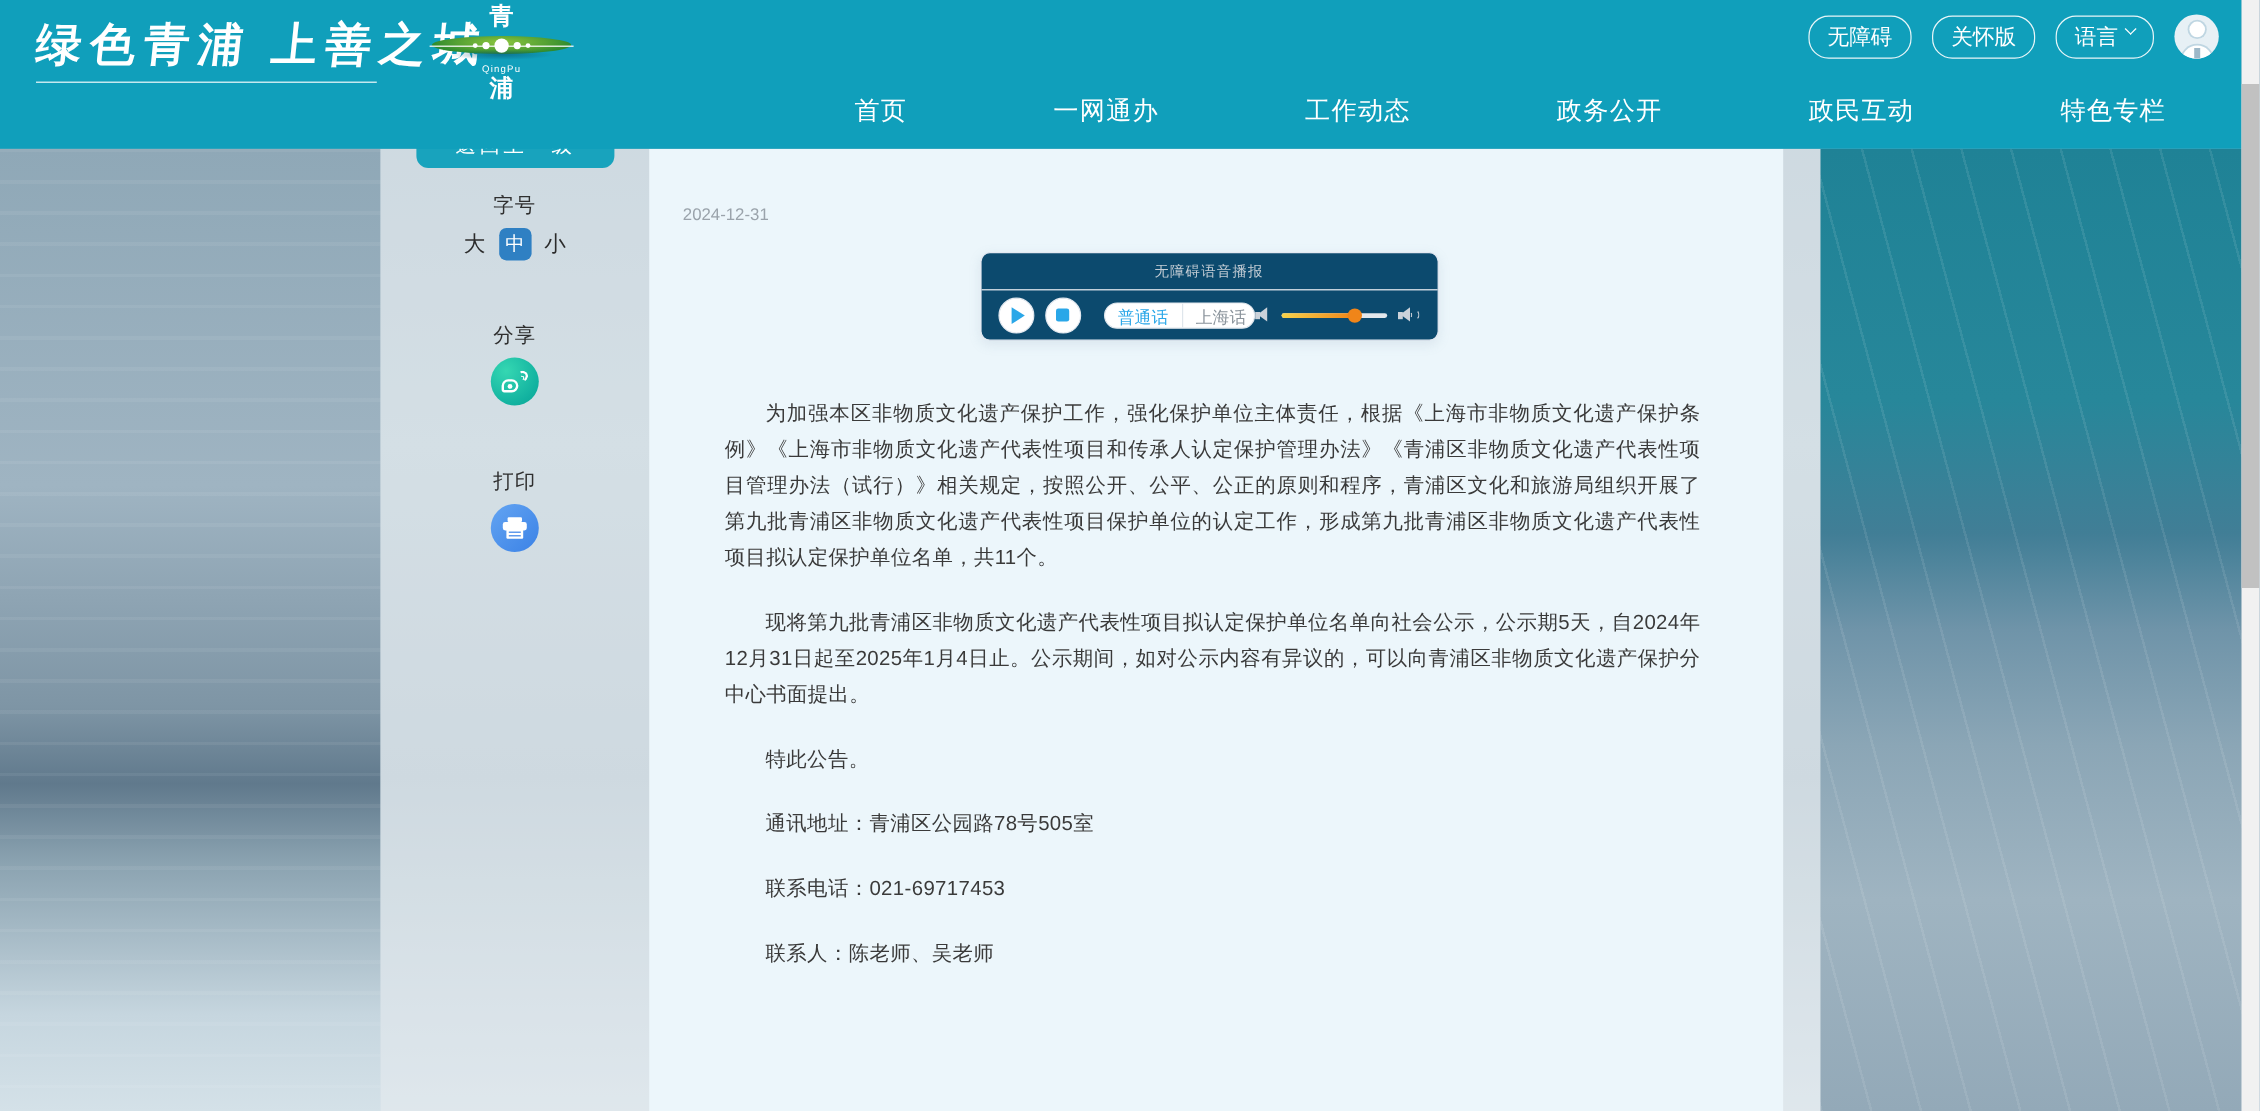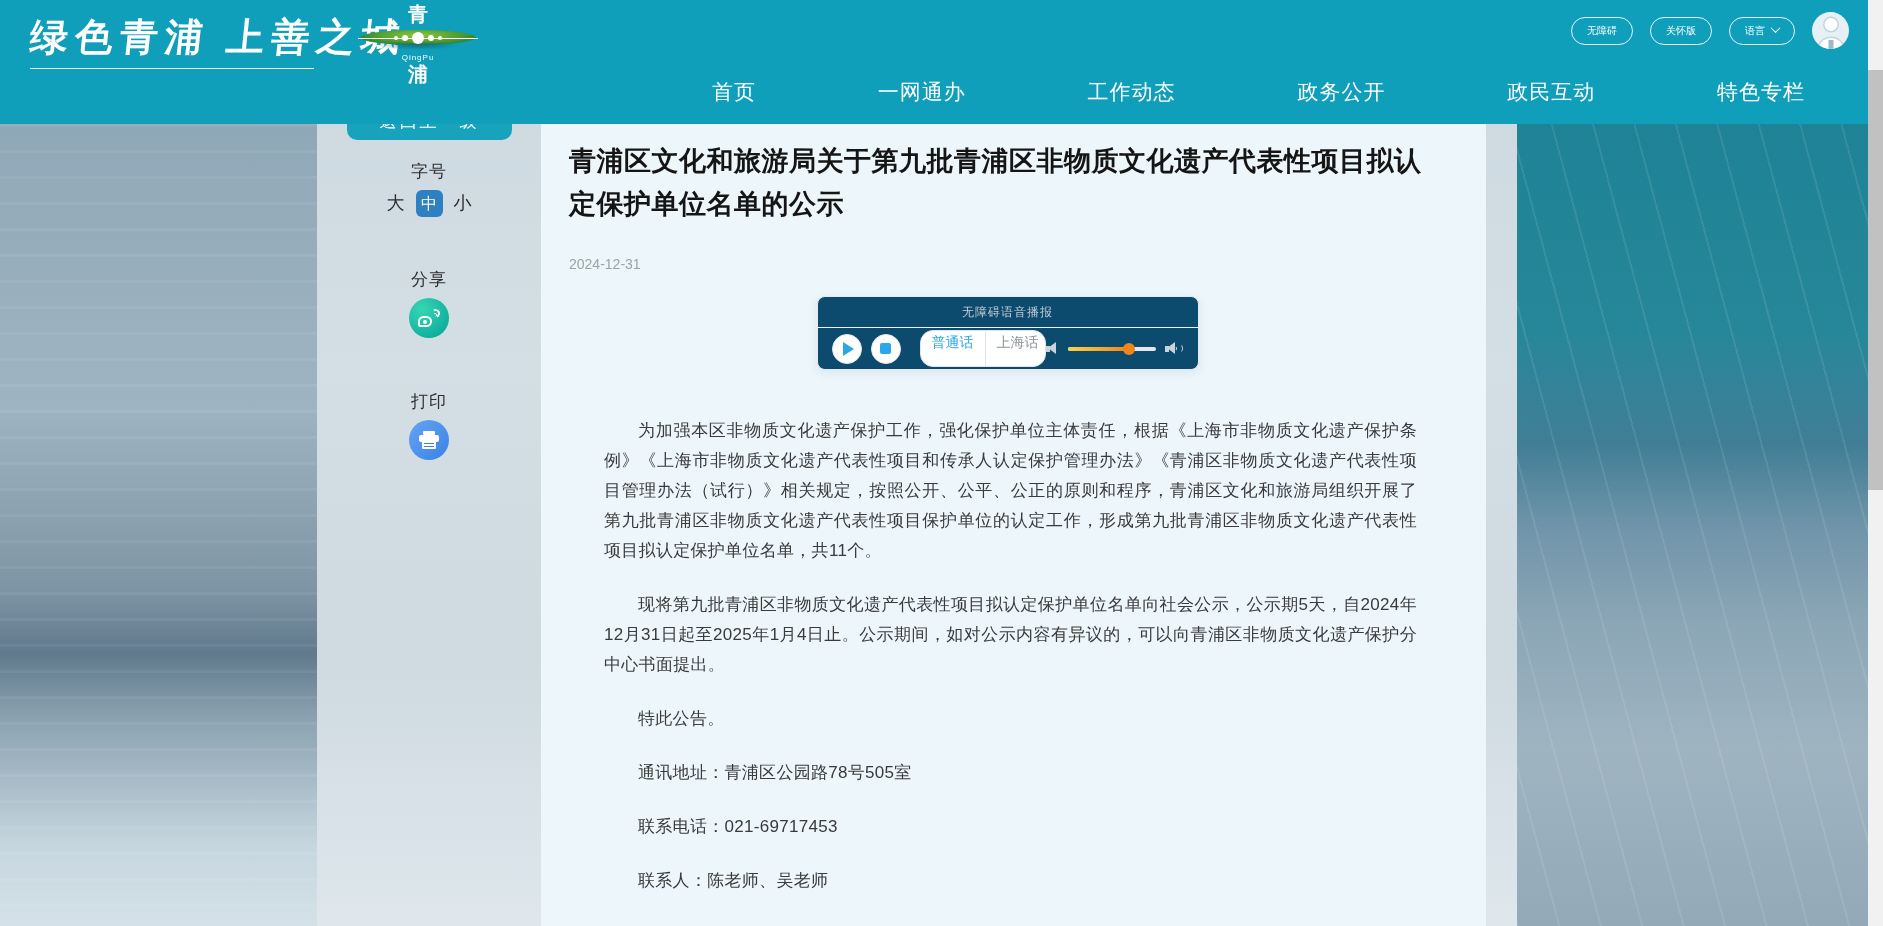--- a/index.html
+++ b/index.html
@@ -38,21 +38,21 @@
     background:radial-gradient(ellipse at 50% 35%,#8cc63f 0%,#56a233 45%,#2e8a2e 72%,rgba(22,110,70,.15) 100%);}
   .island-shadow{position:absolute;left:16px;right:16px;top:13px;height:9px;border-radius:50%;
     background:radial-gradient(ellipse,rgba(10,85,115,.55),rgba(10,85,115,0) 70%);}
   .island-line{position:absolute;left:0;right:0;top:10px;height:1px;background:#fff;}
   .island-dots{position:absolute;left:0;right:0;top:4px;display:flex;justify-content:center;align-items:center;gap:4px;}
   .island-dots i{display:block;border-radius:50%;background:#fff;}
   .d1{width:4px;height:4px}.d2{width:6px;height:6px}.d3{width:12px;height:12px}
   .logo-sub{font-size:8px;letter-spacing:1px;margin-top:1px;}
 
   .quick-links{position:absolute;top:12px;right:19px;display:flex;align-items:center;gap:17px;}
-  .pill{border:1px solid rgba(255,255,255,.9);border-radius:17px;padding:8px 15px;color:#fff;font-size:10px;line-height:1;display:flex;align-items:flex-start;cursor:pointer;background:transparent;}
+  .pill{border:1px solid rgba(255,255,255,.9);border-radius:17px;padding:8px 15px;color:#fff;font-size:18px;line-height:1;display:flex;align-items:flex-start;cursor:pointer;background:transparent;}
   .chevron{display:inline-block;width:7px;height:7px;border-right:1.5px solid #fff;border-bottom:1.5px solid #fff;transform:rotate(45deg) translate(-1px,-1px);margin-left:7px;}
   .avatar{position:relative;width:37px;height:37px;border-radius:50%;background:#e7f0f5;overflow:hidden;cursor:pointer;}
   .av-head{position:absolute;top:6px;left:50%;transform:translateX(-50%);width:13px;height:13px;border-radius:50%;background:#fff;box-shadow:0 0 0 1.5px #bfd6e2;}
   .av-body{position:absolute;bottom:-4px;left:50%;transform:translateX(-50%);width:26px;height:15px;border-radius:13px 13px 0 0;background:#fff;box-shadow:0 0 0 1.5px #bfd6e2;}
   .av-tie{position:absolute;bottom:0;left:50%;transform:translateX(-50%);width:5px;height:9px;background:#9db8c8;}
 
   .main-nav{position:absolute;left:712px;right:63px;top:65px;height:54px;display:flex;justify-content:space-between;align-items:center;}
   .nav-item{color:#fff;font-size:21px;letter-spacing:1px;cursor:pointer;white-space:nowrap;}
 
   
@@ -84,21 +84,21 @@
   .content-card{position:absolute;left:541px;top:124px;width:945px;bottom:0;background:#ecf6fb;padding:16px 40px 0 28px;}
   .article-title{font-size:27px;font-weight:700;color:#151515;line-height:43px;letter-spacing:.5px;}
   .article-date{margin-top:30px;color:#9aa3ab;font-size:14px;}
 
   .audio-player{width:382px;margin:24px auto 0;background:#0c4a6e;border:1px solid #e4e9f2;border-radius:8px;box-shadow:0 3px 10px rgba(120,145,170,.15);}
   .player-title{text-align:center;color:#c4cdd5;font-size:12px;padding:7px 0 6px;border-bottom:1px solid #eef1f5;letter-spacing:1px;}
   .player-controls{display:flex;align-items:center;height:41px;padding:0 14px;}
   .ctl-btn{width:30px;height:30px;border-radius:50%;border:1px solid #e2e8ef;background:#fff;display:flex;align-items:center;justify-content:center;cursor:pointer;margin-right:9px;flex:none;}
   .play-icon{width:0;height:0;border-left:11px solid #2aa7e8;border-top:7px solid transparent;border-bottom:7px solid transparent;margin-left:3px;}
   .stop-icon{width:11px;height:11px;background:#2aa7e8;border-radius:2px;}
-  .lang-toggle{margin-left:10px;display:flex;border:1px solid #dfe6ec;border-radius:13px;overflow:hidden;height:37px;align-items:stretch;font-size:14px;background:#fff;}
+  .lang-toggle{margin-left:10px;display:flex;border:1px solid #dfe6ec;border-radius:13px;overflow:hidden;height:22px;align-items:stretch;font-size:14px;background:#fff;}
   .lang-opt{padding:0 11px;line-height:23px;color:#8b949c;cursor:pointer;white-space:nowrap;}
   .lang-opt.active{color:#2aa7e8;border-right:1px solid #dfe6ec;}
   .volume{margin-left:auto;display:flex;align-items:center;gap:9px;}
   .spk{position:relative;width:13px;height:15px;flex:none;}
   .s-box{position:absolute;left:0;top:4.5px;width:4px;height:6px;background:#cbd2da;}
   .s-cone{position:absolute;left:2px;top:1px;width:0;height:0;border-right:8px solid #cbd2da;border-top:6.5px solid transparent;border-bottom:6.5px solid transparent;}
   .spk.high{width:19px;}
   .s-arc{position:absolute;left:9px;top:2.5px;width:9px;height:9px;border:1.5px solid transparent;border-right:1.5px solid #cbd2da;border-radius:50%;}
   .s-arc2{position:absolute;left:7px;top:4.5px;width:5px;height:5px;border:1.5px solid transparent;border-right:1.5px solid #cbd2da;border-radius:50%;}
   .vol-track{position:relative;width:88px;height:4px;background:#e4e8ec;border-radius:2px;cursor:pointer;}
@@ -141,21 +141,20 @@
       </span>
     </div>
   </div>
 </div>
 
 <div class="back-button">
   <span>返回上一级</span>
 </div>
 
 <div class="content-card">
-  <h1 class="article-title">青浦区文化和旅游局关于第九批青浦区非物质文化遗产代表性项目拟认定保护单位名单的公示</h1>
   <div class="article-date">2024-12-31</div>
 
   <div class="audio-player">
     <div class="player-title">无障碍语音播报</div>
     <div class="player-controls">
       <div class="ctl-btn">
           <span class="play-icon"></span>
         </div>
       <div class="ctl-btn">
           <span class="stop-icon"></span>

